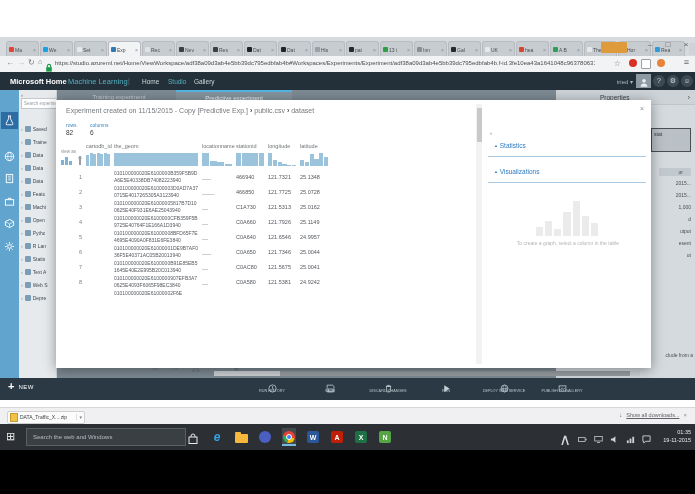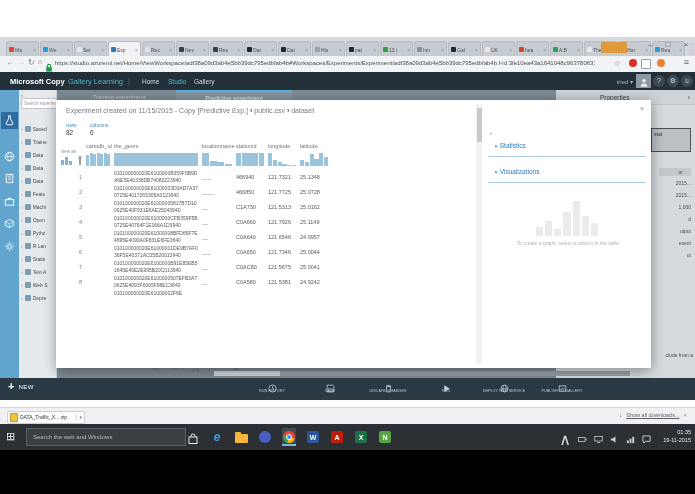--- a/index.html
+++ b/index.html
@@ -274,22 +274,22 @@
     </div>
     <div class="abs" id="urltext">https://studio.azureml.net/Home/ViewWorkspace/adf38a09d3ab4e5bb39dc795edbfab4b#Workspaces/Experiments/Experiment/adf38a09d3ab4e5bb39dc795edbfab4b.f-id.3fe10ea43a1641048c9637806315de6d/ViewExperiment</div>
     <div class="abs urlicon" style="right:74px;font-size:8px;color:#7d8186">☆</div>
     <div class="abs urlicon circ" style="right:58px;background:#d93025"></div>
     <div class="abs urlicon" style="right:44px;width:8px;height:8px;background:#fff;border:1px solid #9aa0a6;border-radius:1px"></div>
     <div class="abs urlicon circ" style="right:30px;background:#e8833a"></div>
     <div class="abs urlicon" style="right:6px;font-size:9px;color:#5f6368;top:1px">≡</div>
   </div>
 
   <div class="abs" id="azhead">
-    <div class="abs brand1">Microsoft Copy</div>
-    <div class="abs brand2">Gallery Learning</div>
+    <div class="abs brand1">Microsoft Home</div>
+    <div class="abs brand2">Machine Learning</div>
     <div class="abs pipe">|</div>
     <div class="abs aznav" style="left:142px">Home</div>
     <div class="abs aznav hl" style="left:168px">Studio</div>
     <div class="abs aznav" style="left:194px">Gallery</div>
     <div class="abs" id="az-user">tried ▾</div>
     <div class="abs" id="az-avatar">
       <svg width="10" height="11" viewBox="0 0 12 12">
           <circle cx="6" cy="4" r="2.2" fill="#e8edf0"></circle>
           <path d="M1.8 11c.4-2.6 2.2-3.8 4.2-3.8s3.8 1.2 4.2 3.8z" fill="#e8edf0"></path>
         </svg>

